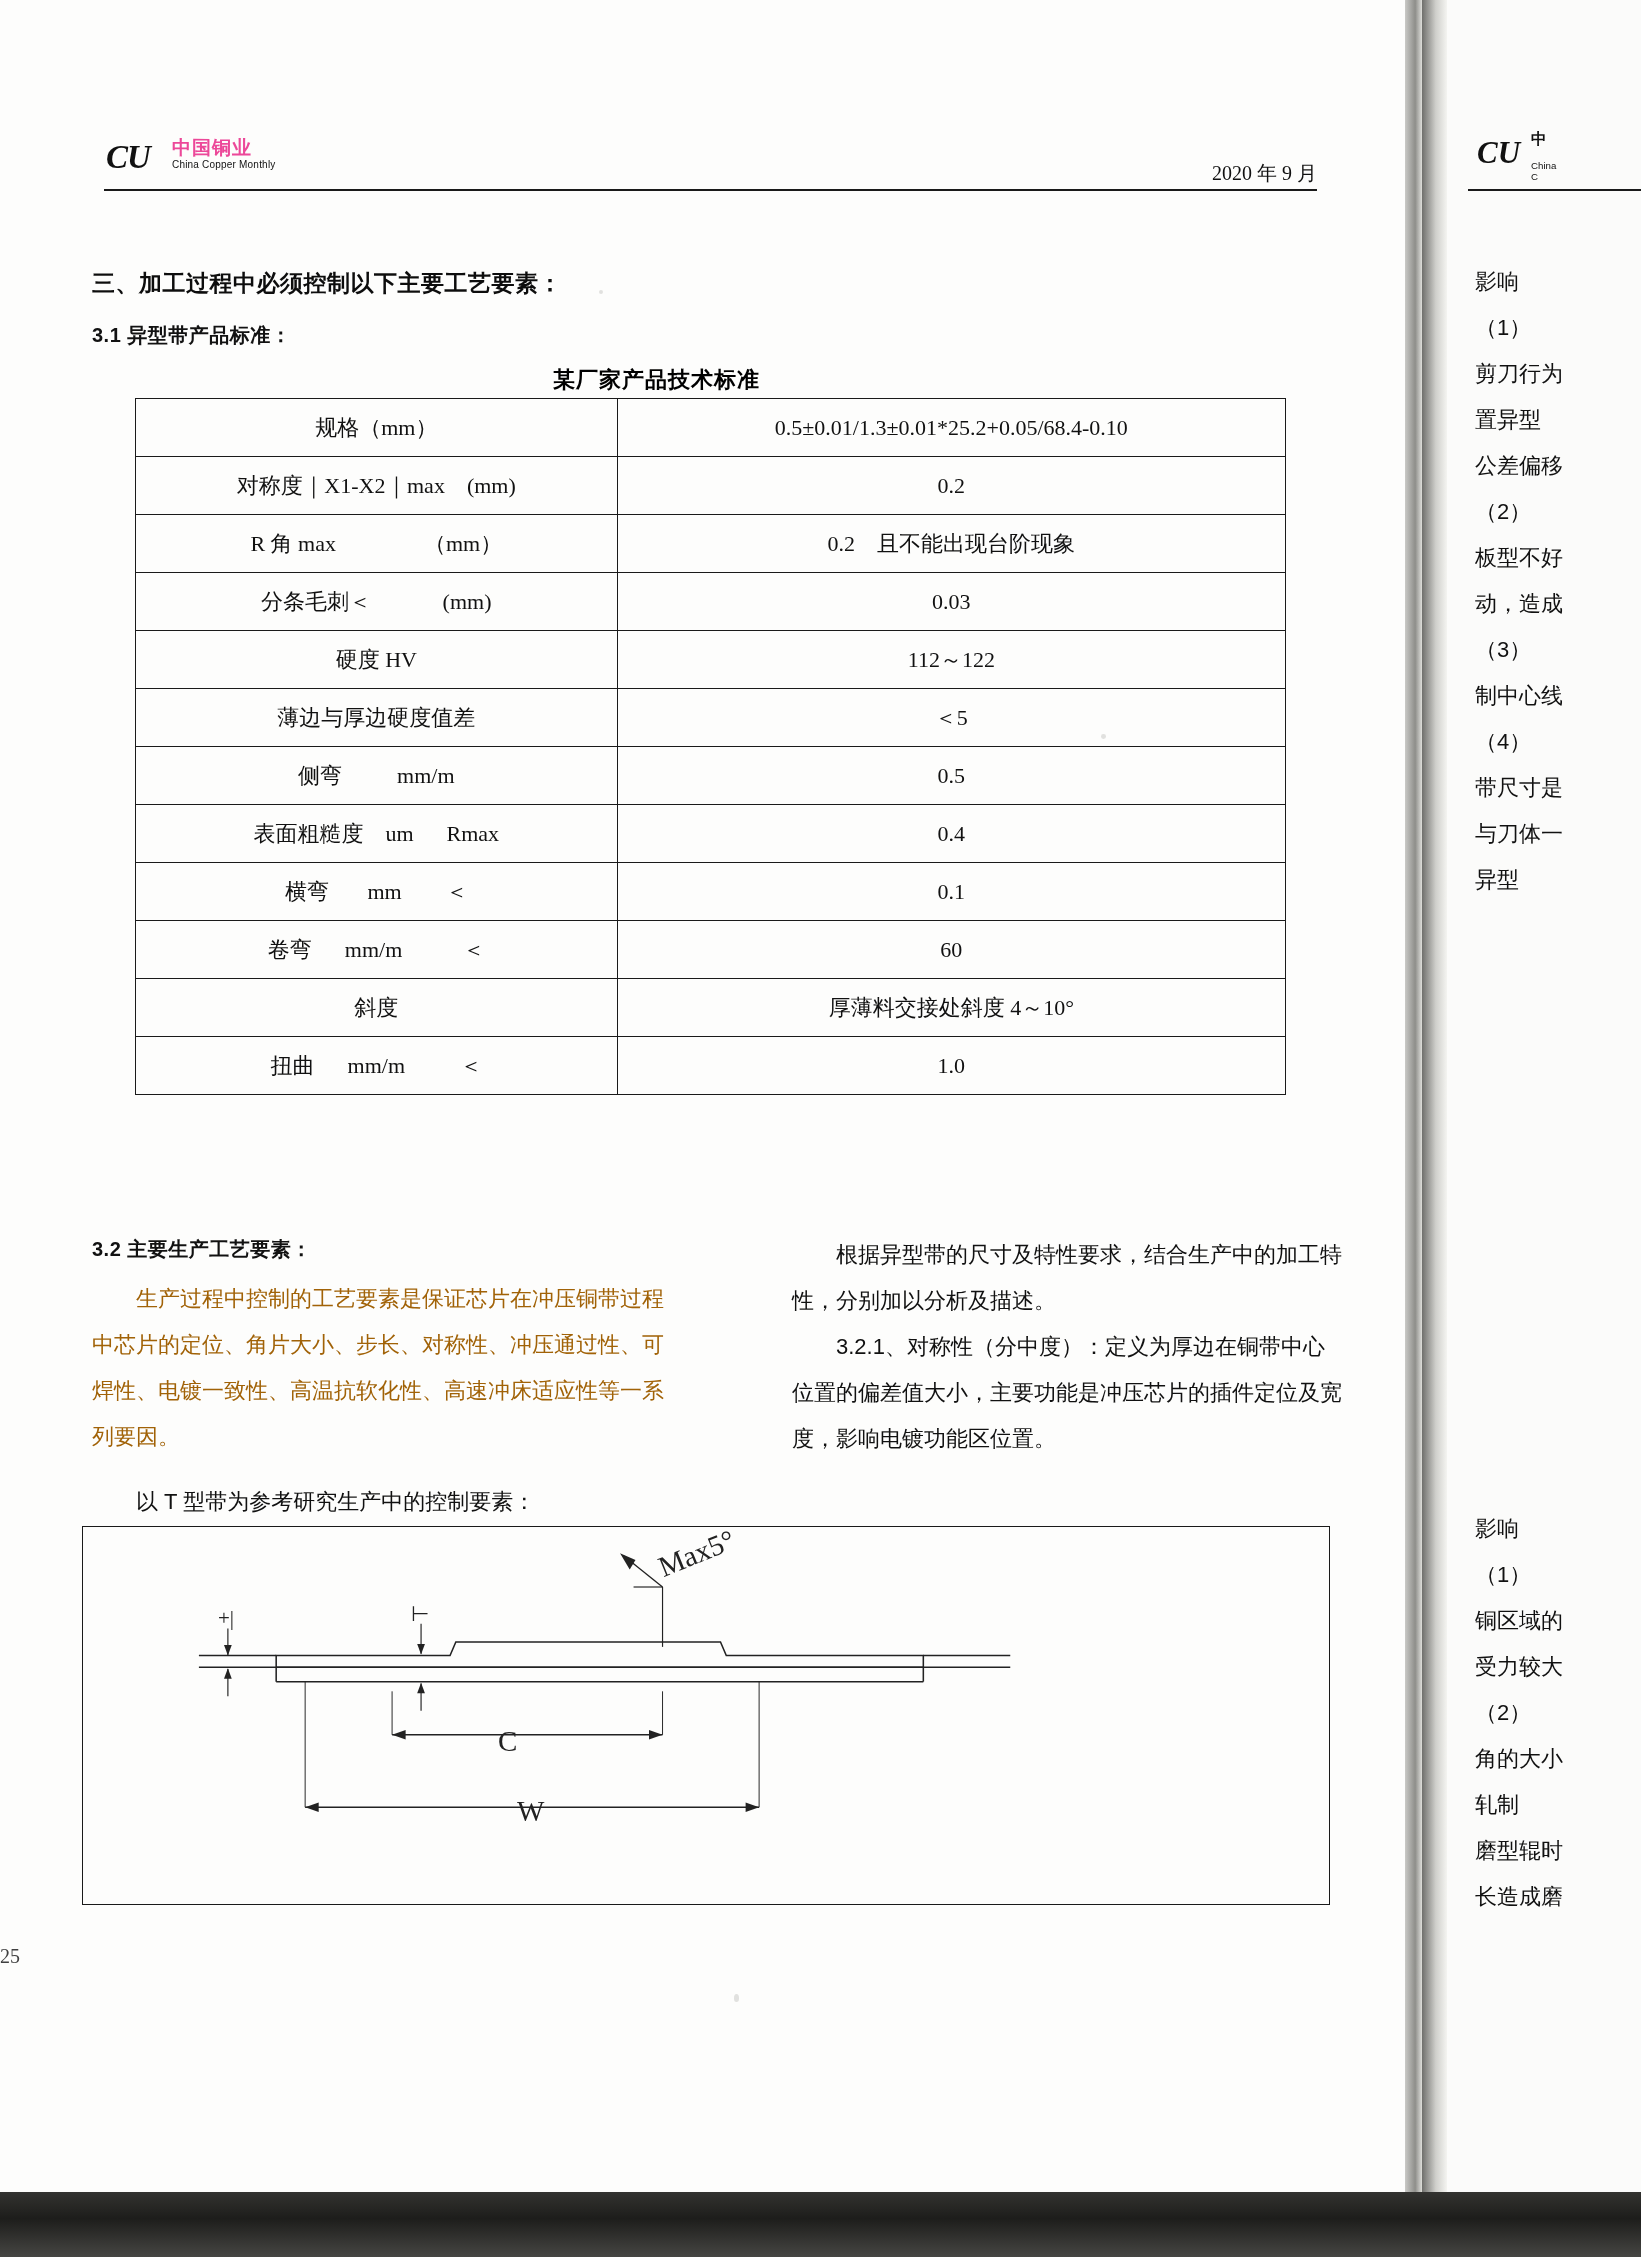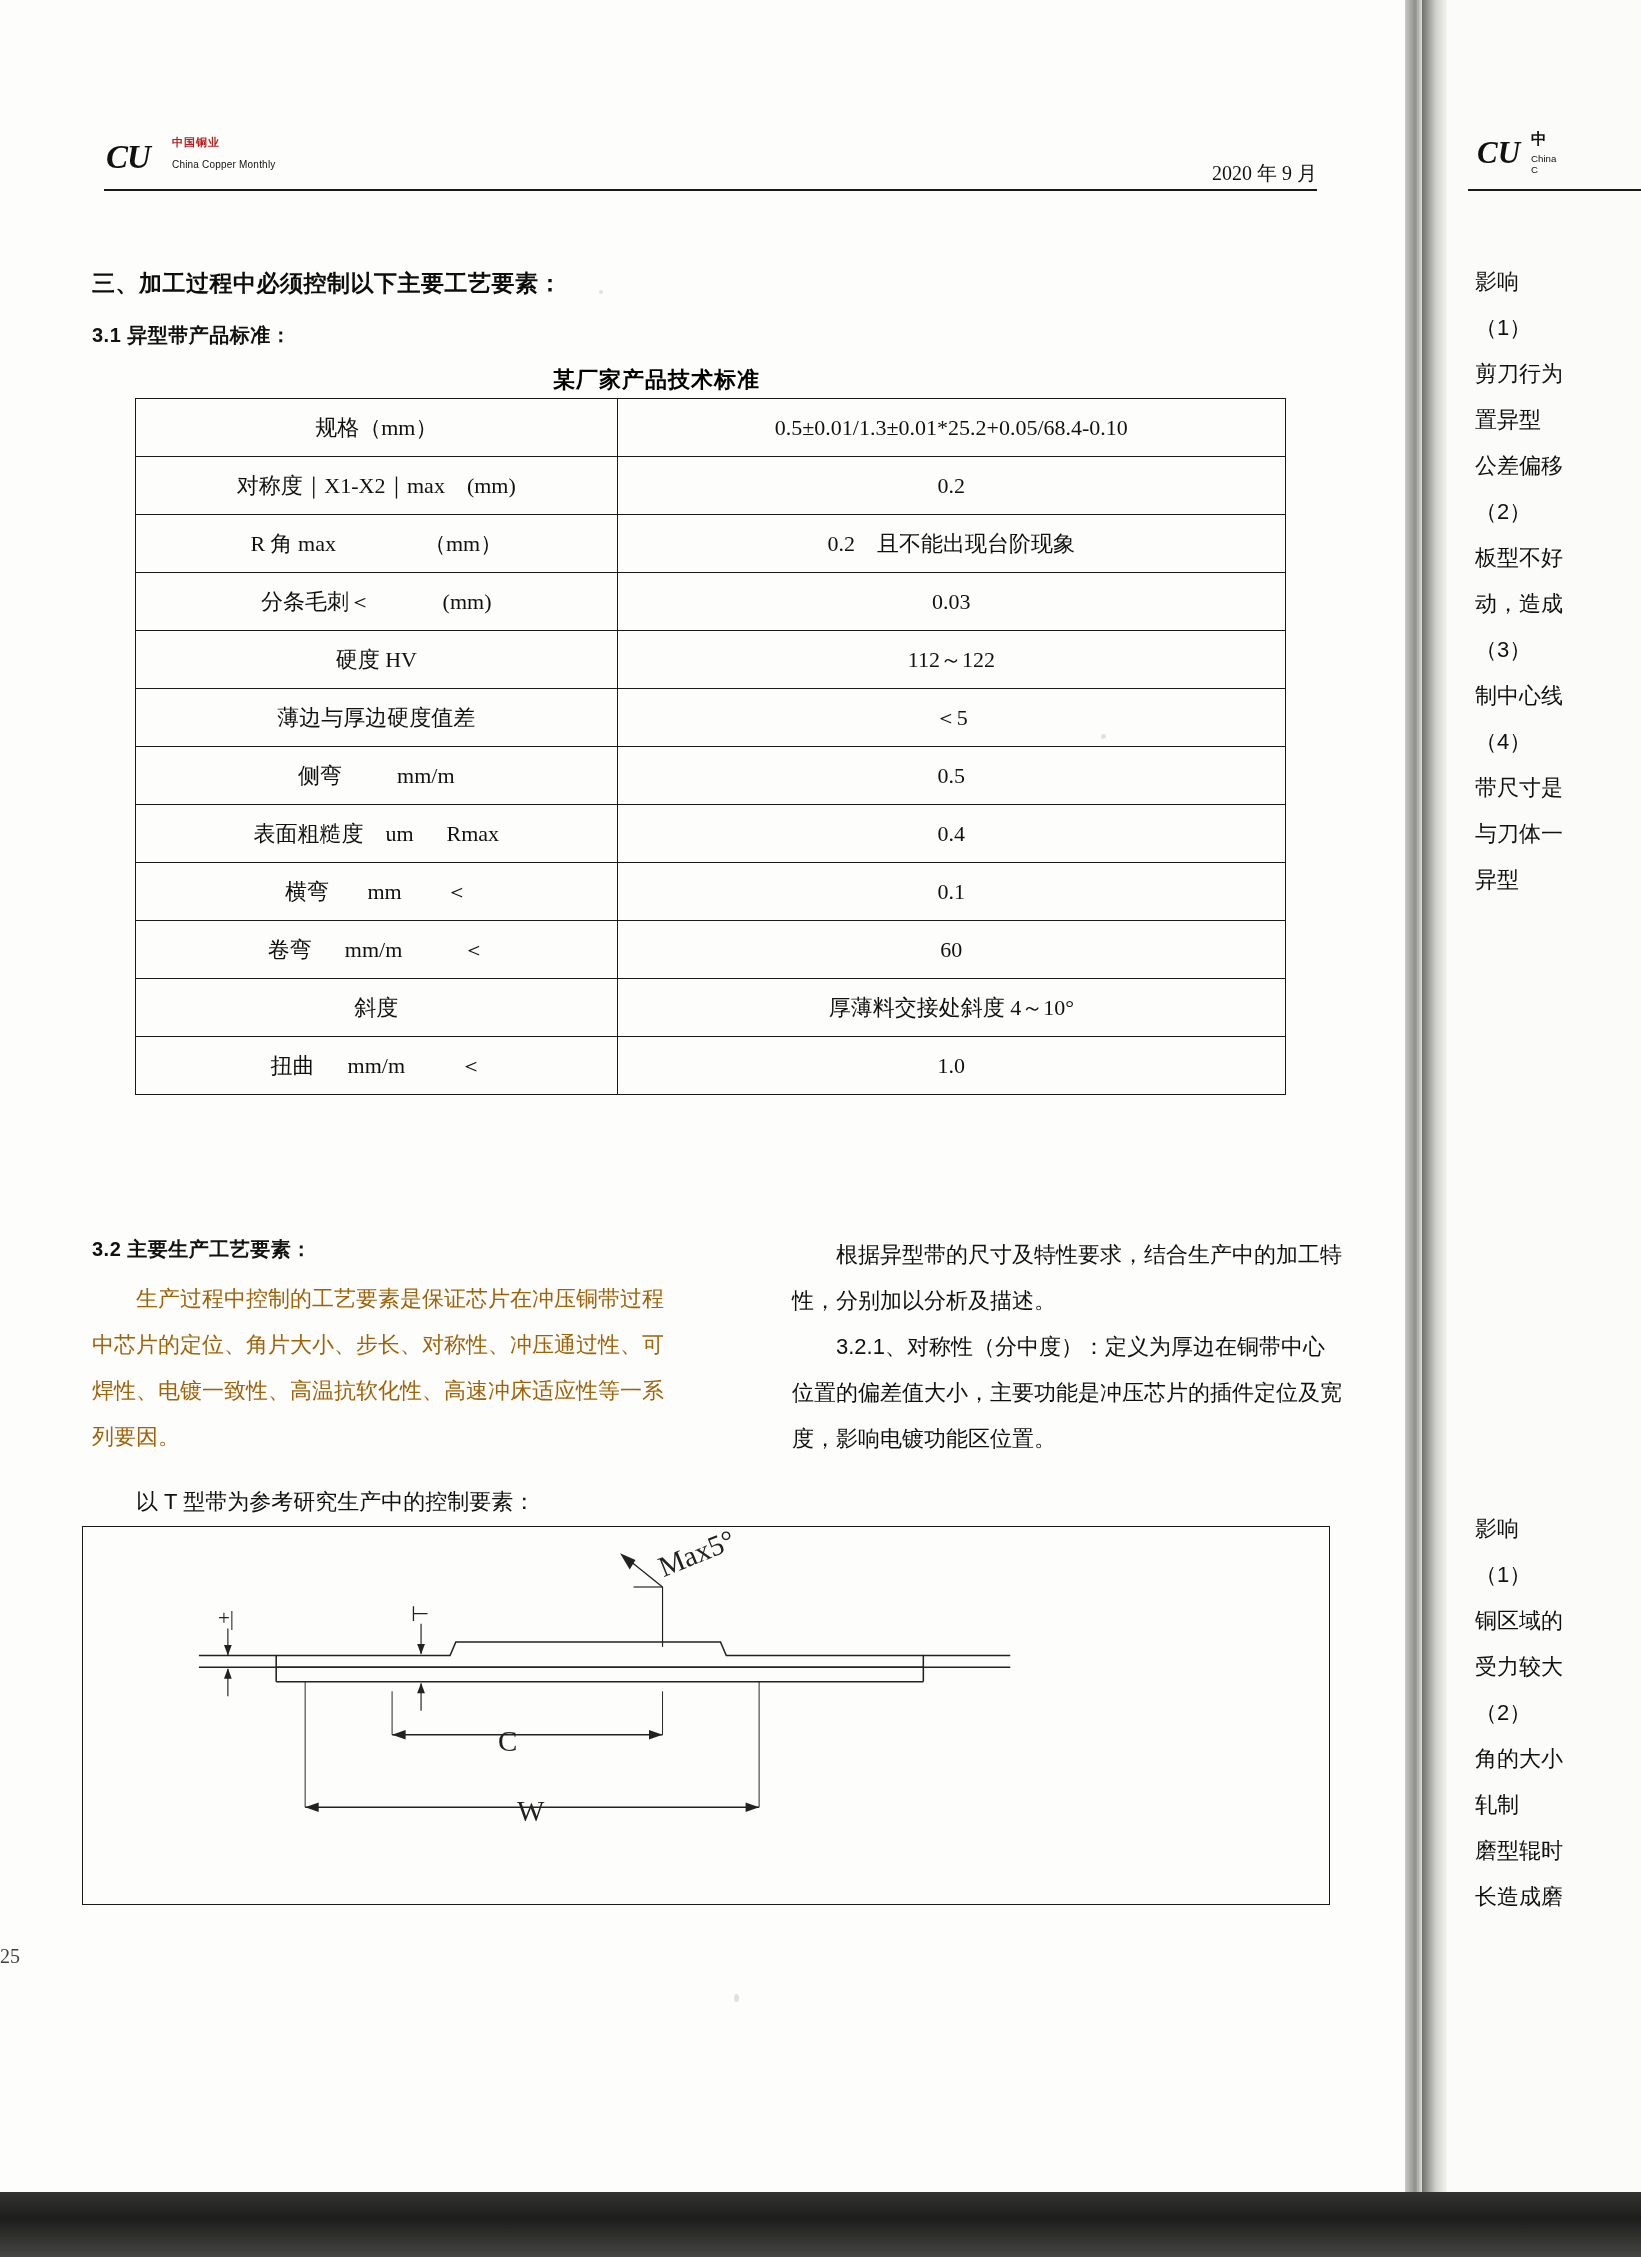--- a/index.html
+++ b/index.html
@@ -76,22 +76,22 @@
     font-size: 33px;
     letter-spacing: -1px;
     color: #111;
   }
   .logo .cn {
     position: absolute;
     left: 66px;
     top: 0px;
     font-family: "Liberation Sans", sans-serif;
     font-weight: bold;
-    font-size: 11px;
-    color: #b91c1c;
+    font-size: 19px;
+    color: #ec4899;
     letter-spacing: 1px;
   }
   .logo .en {
     position: absolute;
     left: 66px;
     top: 24px;
     font-family: "Liberation Sans", sans-serif;
     font-size: 10px;
     color: #111;
     letter-spacing: 0.2px;
@@ -253,21 +253,21 @@
     left: 54px;
     top: -5.8px;
     font-family: "Liberation Sans", sans-serif;
     font-style: normal;
     font-weight: bold;
     font-size: 15.4px;
   }
   .r-logo .ren {
     position: absolute;
     left: 54px;
-    top: 18px;
+    top: 25px;
     font-family: "Liberation Sans", sans-serif;
     font-style: normal;
     font-weight: normal;
     font-size: 9.7px;
   }
   .r-rule {
     position: absolute;
     left: 1468px;
     top: 189px;
     width: 174px;

